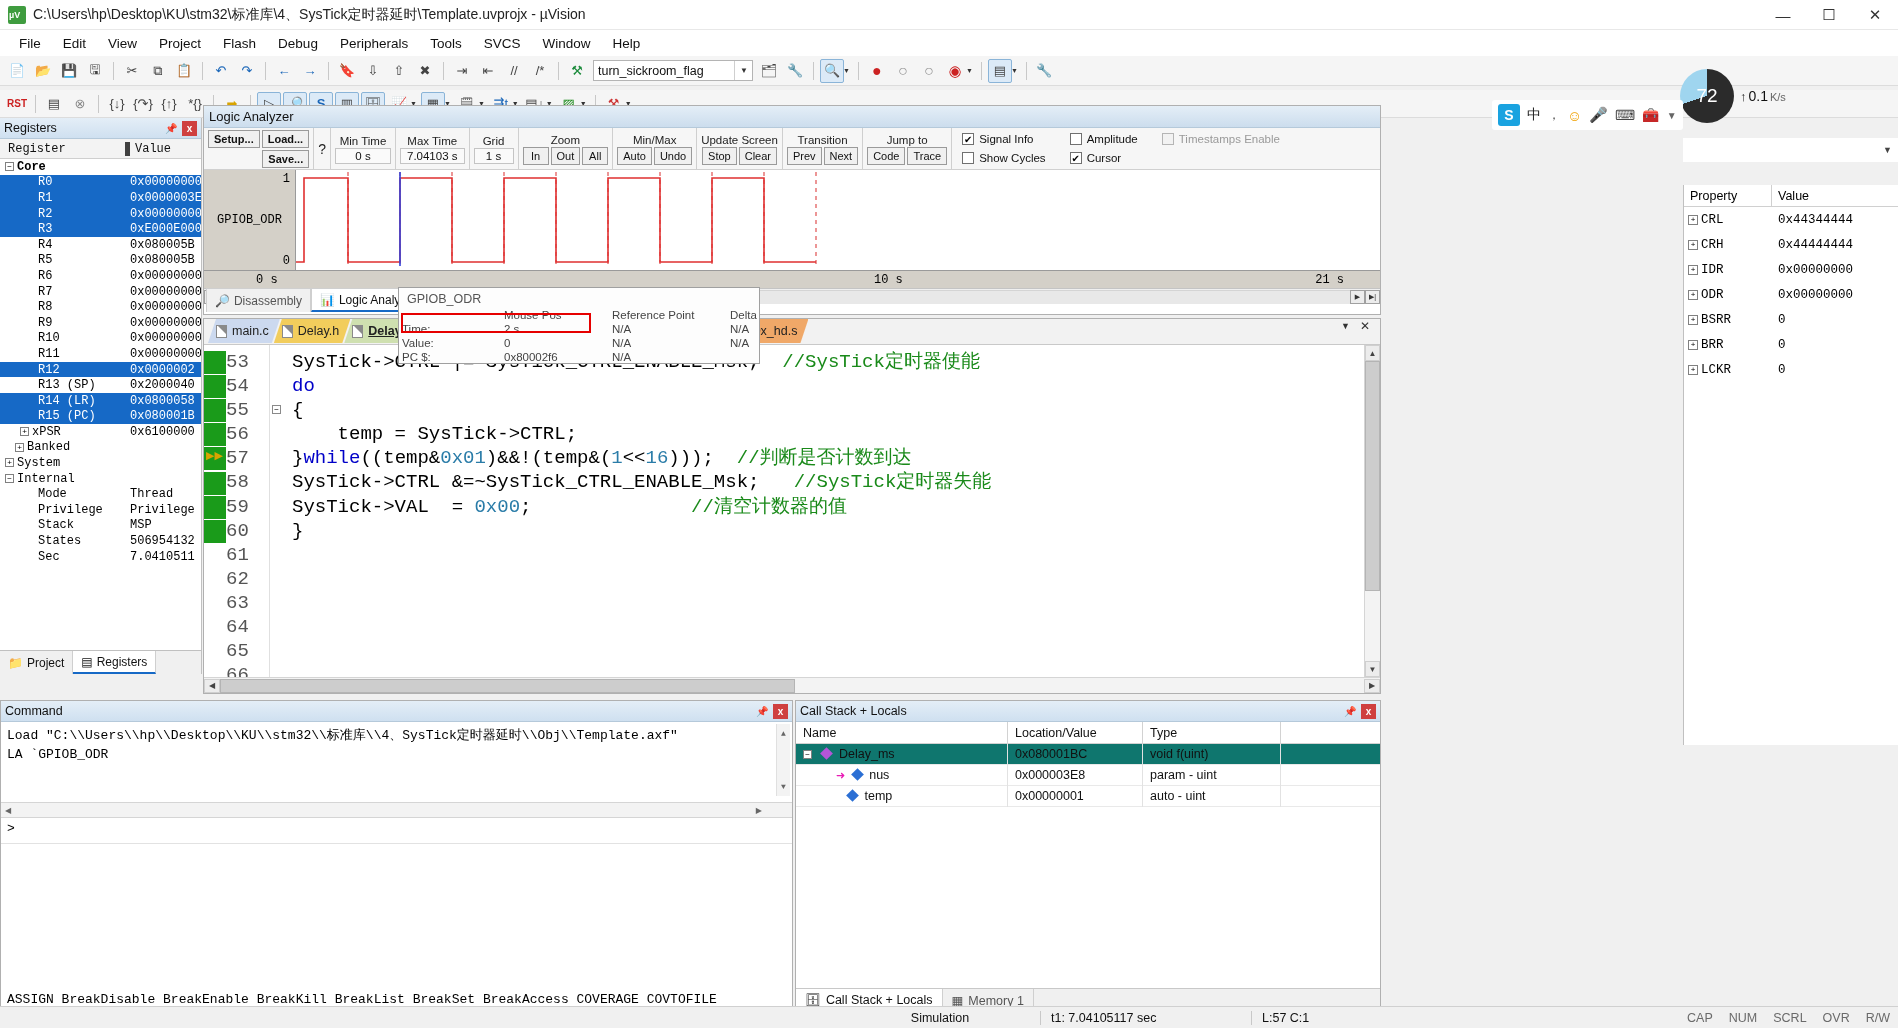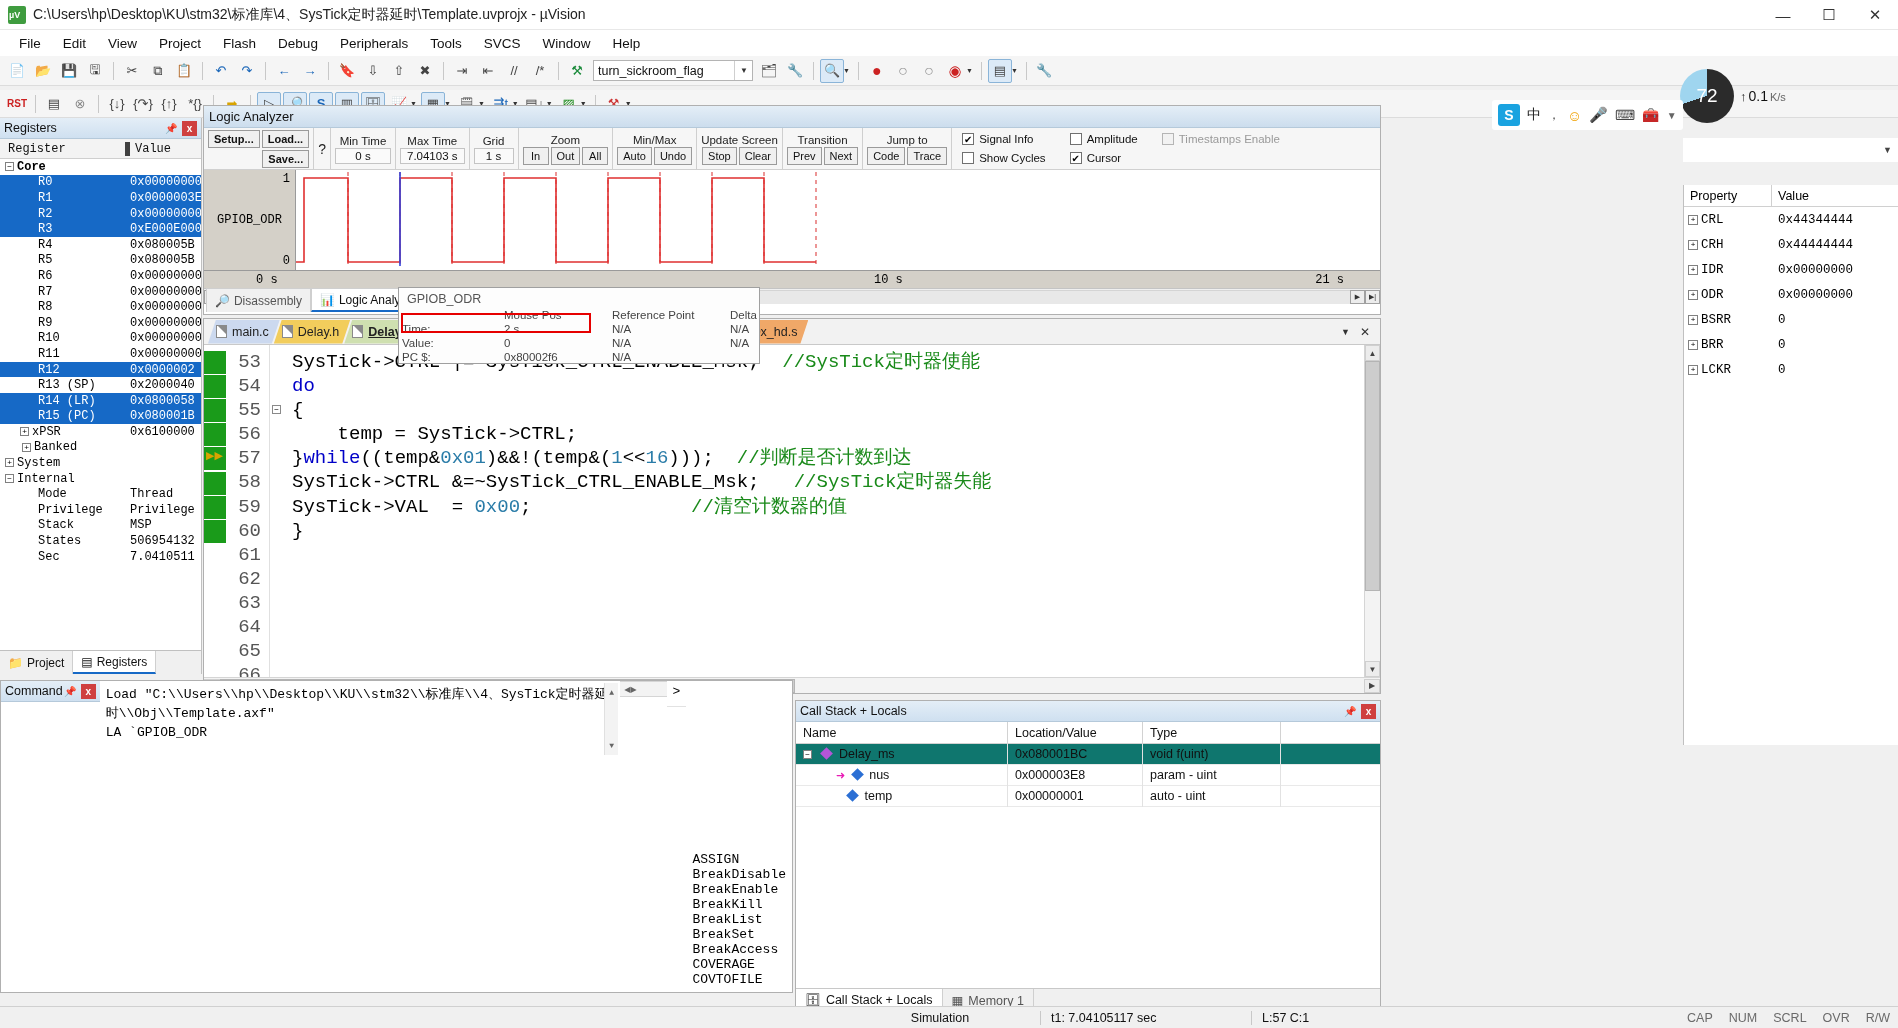--- a/index.html
+++ b/index.html
@@ -201,21 +201,21 @@
     border-bottom: none; height: 24px;
   }
   .dbg-tab.active { background: #fff; color: #111; border-bottom: 2px solid #1669c6; }
 
   
   #editor {
     position: absolute; left: 203px; top: 318px; width: 1178px; height: 376px;
     background: #fff; border: 1px solid #b0b0b0; display: flex; flex-direction: column;
   }
   .file-tabs {
-    height: 26px; background: #f2f2f2; display: flex; align-items: center;
+    height: 26px; background: #f2f2f2; display: flex; align-items: flex-start;
     border-bottom: 1px solid #c9c9c9; padding-left: 4px; position: relative;
   }
   .ftab {
     display: flex; align-items: center; gap: 5px; height: 24px; padding: 0 11px 0 8px;
     font-size: 12.5px; color: #222; margin-right: -6px;
     clip-path: polygon(8px 0, 100% 0, calc(100% - 8px) 100%, 0 100%);
   }
   .ftab.active { font-weight: bold; text-decoration: underline; }
   .pg-ico {
     width: 11px; height: 13px; background: #fff; border: 1px solid #8a8a8a; flex: none;
@@ -224,21 +224,21 @@
   .pg-ico:after {
     content: ""; position: absolute; right: 0; top: 0; border-width: 4px;
     border-style: solid; border-color: #8a8a8a #8a8a8a transparent transparent;
   }
   .ftab-ctrls { margin-left: auto; display: flex; gap: 10px; padding-right: 10px; align-items: center; }
 
   .code-area { flex: 1; display: flex; position: relative; overflow: hidden; }
   .exec-gutter { width: 22px; background: #fff; position: relative; }
   .cov-bar { position: absolute; left: 0; width: 22px; background: #1a9b1a; }
   .ln-col {
-    width: 44px; text-align: right; padding-right: 8px; color: #555;
+    width: 44px; padding-right: 8px; color: #555;
     font-family: "Liberation Mono", monospace; font-size: 19px; line-height: 24.1px;
     padding-top: 5px; border-right: 1px solid #e0e0e0;
   }
   .fold-col { width: 16px; padding-top: 5px; position: relative; }
   .fold-box {
     width: 9px; height: 9px; border: 1px solid #8a8a8a; background: #fff;
     font-size: 8px; line-height: 7px; text-align: center; color: #000;
     font-family: "Liberation Sans", sans-serif;
   }
   .code-lines {
@@ -261,22 +261,22 @@
   .sv-thumb { background: #cdcdcd; border: 1px solid #b4b4b4; }
   .scroll-h {
     height: 16px; background: #f3f3f3; border-top: 1px solid #d5d5d5; display: flex; align-items: center;
   }
   .sh-btn { width: 16px; height: 14px; display: flex; align-items: center; justify-content: center;
     font-size: 8px; color: #444; background: #ececec; border: 1px solid #cfcfcf; }
   .sh-thumb { height: 14px; background: #cdcdcd; border: 1px solid #b4b4b4; }
 
   
   #cmd-pane {
-    position: absolute; left: 0; top: 680px; width: 793px; height: 313px;
-    background: #fff; border: 1px solid #b0b0b0; display: flex; flex-direction: row;
+    position: absolute; left: 0; top: 700px; width: 793px; height: 313px;
+    background: #fff; border: 1px solid #b0b0b0; display: flex; flex-direction: column;
   }
   .cmd-out {
     height: 80px; font-family: "Liberation Mono", monospace; font-size: 13px;
     color: #000; padding: 4px 6px; line-height: 19px; position: relative; overflow: hidden;
   }
   .cmd-hsb { height: 16px; background: #f3f3f3; border-top: 1px solid #d5d5d5; border-bottom: 1px solid #d5d5d5; display: flex; align-items: center; }
   .cmd-input {
     height: 26px; font-family: "Liberation Mono", monospace; font-size: 13px;
     padding: 3px 6px; color: #000; border-bottom: 1px solid #e2e2e2;
   }
@@ -546,21 +546,21 @@
         </div>
         <div class="reg-row sel">
           <div class="name ind2"><span>R15 (PC)</span></div>
           <div class="val">0x080001B</div>
         </div>
         <div class="reg-row">
           <div class="name ind1" style="padding-left: 20px;"><span class="tree-box">+</span><span>xPSR</span></div>
           <div class="val">0x6100000</div>
         </div>
         <div class="reg-row">
-          <div class="name ind0" style="padding-left: 22px;"><span class="tree-box">+</span><span>Banked</span></div>
+          <div class="name ind0" style="padding-left: 15px;"><span class="tree-box">+</span><span>Banked</span></div>
           <div class="val"></div>
         </div>
         <div class="reg-row">
           <div class="name ind0" style="padding-left: 5px;"><span class="tree-box">+</span><span>System</span></div>
           <div class="val"></div>
         </div>
         <div class="reg-row">
           <div class="name ind0" style="padding-left: 5px;"><span class="tree-box">−</span><span>Internal</span></div>
           <div class="val"></div>
         </div>

